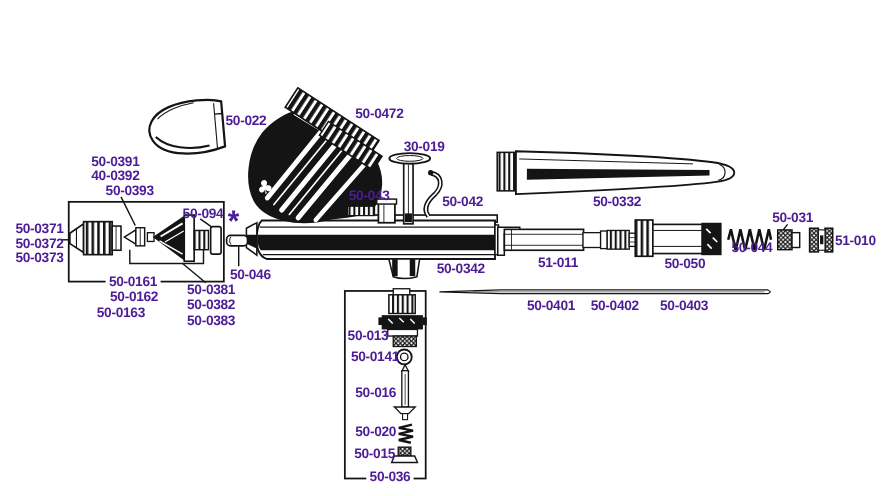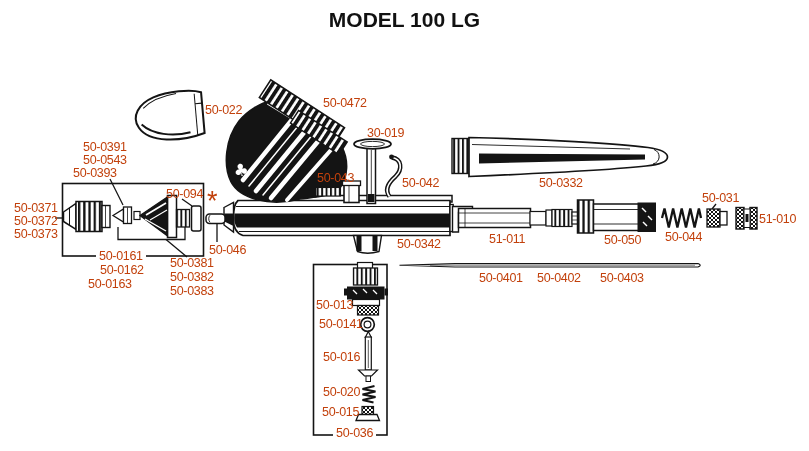--- a/index.html
+++ b/index.html
@@ -1,22 +1,22 @@
 <!DOCTYPE html>
 <html><head>
 <meta charset="utf-8">
 <style>
   html,body{margin:0;padding:0;background:#fff;}
   .page{position:relative;width:809px;height:451px;background:#fff;overflow:hidden;
         font-family:"Liberation Sans",sans-serif;}
   .art{position:absolute;left:0;top:0;}
   .title{position:absolute;left:0;top:8px;width:100%;text-align:center;
          font-weight:700;font-size:21px;letter-spacing:0;color:#111;}
-  .lb{position:absolute;font-weight:400;font-size:12.5px;line-height:13px;
-      letter-spacing:-0.3px;color:#c2410c;white-space:nowrap;}
+  .lb{position:absolute;font-weight:700;font-size:12.5px;line-height:13px;
+      letter-spacing:-0.3px;color:#4c1d95;white-space:nowrap;}
   .onborder{background:#fff;padding:0 3px;}
   .star{font-size:27px;line-height:18px;}
 </style>
 </head>
 <body>
 
 <div class="page">
 
 <svg class="art" width="809" height="451" viewBox="0 0 809 451" fill="none" stroke="#141414">
   <defs>
@@ -230,48 +230,47 @@
     <path d="M358.5,370 L377.5,370 L371.5,376 L364.5,376 Z" fill="#fff" stroke-width="1.2"></path>
     <rect x="366" y="376" width="4.5" height="5.5" fill="#fff" stroke-width="1"></rect>
   </g>
   <polyline points="374.5,386 362.5,389 375.5,391.5 362.5,394.5 375.5,397 362.5,400 373.5,402.5" stroke-width="2.1"></polyline>
   <g>
     <rect x="362" y="406.5" width="11.5" height="8" fill="url(#hatch)" stroke-width="1.2"></rect>
     <path d="M358.5,414.5 L377,414.5 L379.5,420.5 L356,420.5 Z" fill="#fff" stroke-width="1.3"></path>
   </g>
 </svg>
 
-<div class="title">MODEL 100 LG</div>
 
 <div class="lb" style="left:205px;top:104px">50-022</div>
 <div class="lb" style="left:323px;top:97px">50-0472</div>
 <div class="lb" style="left:367px;top:127px">30-019</div>
 
 <div class="lb" style="left:83px;top:141px">50-0391</div>
-<div class="lb" style="left:83px;top:154px">50-0543</div>
-<div class="lb" style="left:73px;top:167px">50-0393</div>
+<div class="lb" style="left:83px;top:154px">40-0392</div>
+<div class="lb" style="left:96px;top:167px">50-0393</div>
 
 <div class="lb" style="left:166px;top:188px">50-094</div>
 
 <div class="lb" style="left:14px;top:202px">50-0371</div>
 <div class="lb" style="left:14px;top:215px">50-0372</div>
 <div class="lb" style="left:14px;top:228px">50-0373</div>
 
 <div class="lb star" style="left:207px;top:192px">*</div>
 
 <div class="lb" style="left:317px;top:172px">50-043</div>
 <div class="lb" style="left:402px;top:177px">50-042</div>
 <div class="lb" style="left:539px;top:177px">50-0332</div>
 <div class="lb" style="left:702px;top:192px">50-031</div>
 <div class="lb" style="left:759px;top:213px">51-010</div>
 <div class="lb" style="left:209px;top:244px">50-046</div>
 <div class="lb" style="left:397px;top:238px">50-0342</div>
 <div class="lb" style="left:489px;top:233px">51-011</div>
 <div class="lb" style="left:604px;top:234px">50-050</div>
-<div class="lb" style="left:665px;top:231px">50-044</div>
+<div class="lb" style="left:665px;top:219px">50-044</div>
 
 <div class="lb onborder" style="left:96px;top:250px">50-0161</div>
 <div class="lb" style="left:100px;top:264px">50-0162</div>
 <div class="lb" style="left:88px;top:278px">50-0163</div>
 
 <div class="lb" style="left:170px;top:257px">50-0381</div>
 <div class="lb" style="left:170px;top:271px">50-0382</div>
 <div class="lb" style="left:170px;top:285px">50-0383</div>
 
 <div class="lb" style="left:479px;top:272px">50-0401</div>

